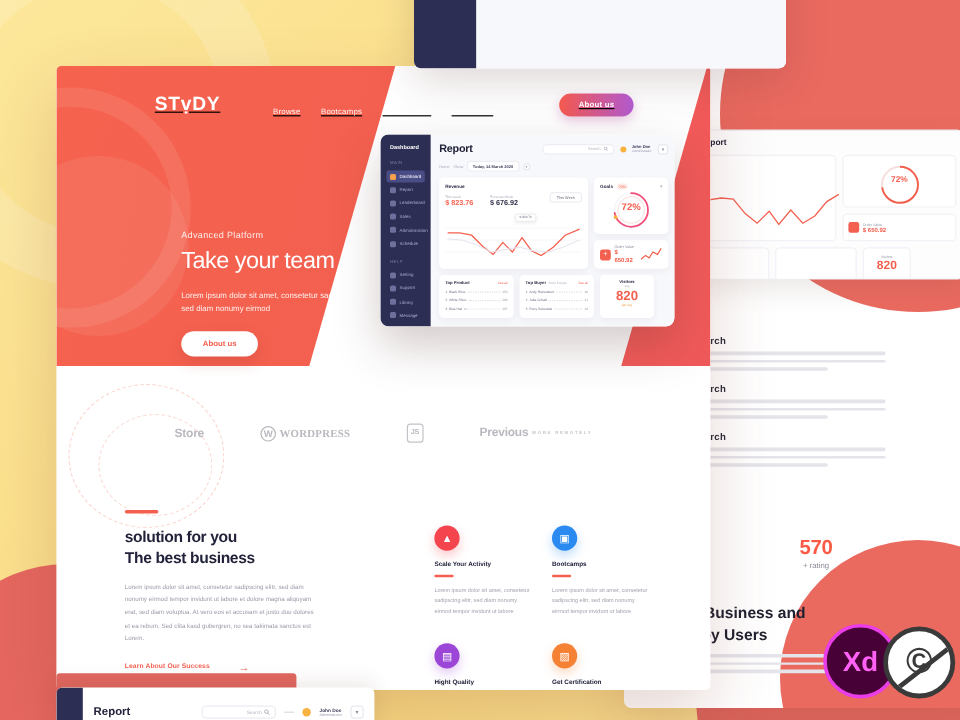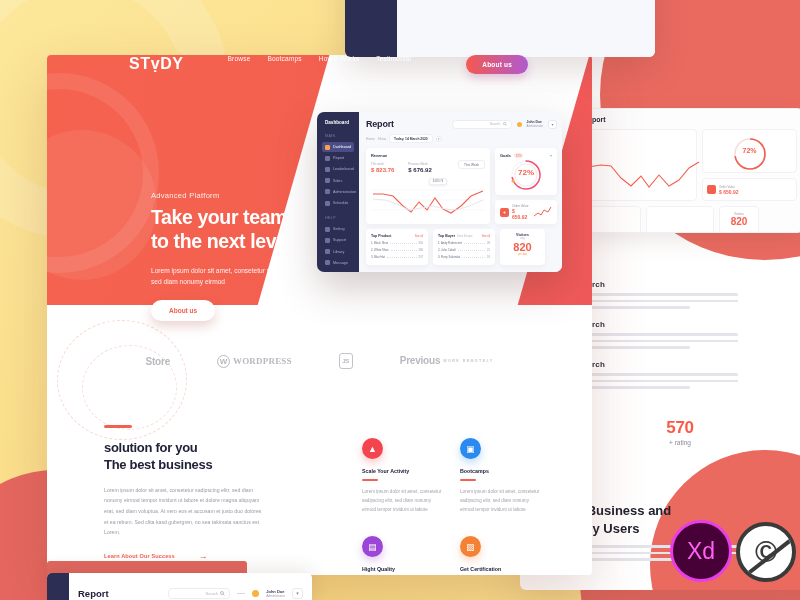--- a/index.html
+++ b/index.html
@@ -54,21 +54,21 @@
   }
   .ghost-dash {
     position:absolute; left:55px; top:118px; width:230px; height:125px;
     background:#fdfdfe; border-radius:8px; border:1px solid #f0f0f4;
     box-shadow:0 8px 22px rgba(100,70,60,.12); padding:7px; overflow:hidden;
   }
   .ghost-text-block { position:absolute; left:58px; width:160px; }
   .gt-h { font-size:8px; font-weight:700; color:#2b2c3b; letter-spacing:.2px; }
   .gt-l { height:2.5px; background:#e4e4ea; border-radius:2px; margin-top:4px; }
   .gt-l.s { width:70%; }
-  .ghost-stat { position:absolute; left:120px; top:428px; text-align:center; width:80px; }
+  .ghost-stat { position:absolute; left:120px; top:457px; text-align:center; width:80px; }
   .ghost-stat .num { font-size:17px; font-weight:800; color:#fb5a46; letter-spacing:-.3px; }
   .ghost-stat .cap { font-size:6.5px; color:#8b8b99; margin-top:1px; }
   .ghost-head2 { position:absolute; left:40px; top:512px; width:230px;
      font-size:13px; font-weight:800; color:#20212f; line-height:1.35; }
   .ghost-head2-sub { position:absolute; left:40px; top:551px; width:210px; }
 
   
   .hero-card {
     position:absolute; left:47px; top:55px; width:545px; height:520px;
     background:#ffffff; border-radius:4px;
@@ -87,35 +87,35 @@
   .hero-circ1 { position:absolute; left:-88px; top:18px; width:200px; height:200px;
       border-radius:50%; border:16px solid rgba(255,255,255,.09); }
   .hero-circ2 { position:absolute; left:-40px; top:75px; width:150px; height:150px;
       border-radius:50%; background:rgba(255,255,255,.07); }
   .hero-dots { position:absolute; left:10px; top:265px; width:130px; height:120px;
       border-radius:50%; border:1px dashed rgba(240,120,100,.30); }
   .hero-dots2 { position:absolute; left:35px; top:290px; width:95px; height:85px;
       border-radius:50%; border:1px dashed rgba(240,120,100,.26); }
 
   .navbar { position:absolute; left:0; top:0; width:100%; height:42px;
-     display:flex; align-items:flex-start; padding:0 22px; z-index:6;}
+     display:flex; align-items:flex-end; padding:0 22px; z-index:6;text-decoration:underline;}
   .logo { font-size:16px; font-weight:800; color:#fff; letter-spacing:.6px; margin-left:60px;}
   .nav-links { display:flex; gap:17px; margin-left:44px; }
   .nav-links a { font-size:6.5px; color:rgba(255,255,255,.95); text-decoration:none; letter-spacing:.2px;}
   .about-btn {
     margin-left:auto; margin-right:42px;
     background:linear-gradient(90deg,#f4594e,#b05ad0);
     color:#fff; font-size:6.5px; font-weight:700; border:none; cursor:pointer;
     padding:6px 16px; border-radius:12px; letter-spacing:.2px;
     box-shadow:0 4px 10px rgba(180,80,160,.3);
   }
 
   .hero-copy { position:absolute; left:104px; top:136px; width:200px; z-index:5;}
   .eyebrow { font-size:7.5px; color:rgba(255,255,255,.88); letter-spacing:.3px; margin-bottom:6px;}
-  .hero-h1 { font-size:19.5px; line-height:1.22; font-weight:700; color:#fff; letter-spacing:-.4px;}
+  .hero-h1 { font-size:19.5px; line-height:1.22; font-weight:400; color:#fff; letter-spacing:-.4px;}
   .hero-sub { font-size:6.6px; line-height:1.75; color:rgba(255,255,255,.9); margin-top:11px; width:170px;}
   .hero-btn { margin-top:12px; background:#ffffff; color:#f4604f; border:none; cursor:pointer;
      font-size:6.5px; font-weight:700; padding:7px 18px; border-radius:12px;
      box-shadow:0 5px 12px rgba(160,50,40,.22); }
 
   
   .dash {
     position:absolute; left:270px; top:57px; width:245px; height:160px; z-index:7;
     background:#fff; border-radius:7px; overflow:hidden;
     box-shadow:0 16px 38px rgba(90,50,50,.26);
@@ -237,23 +237,23 @@
   .bot-search span { font-size:4px; color:#b6b6c4;}
   .bot-line { width:8px; height:1px; background:#d9d9e2;}
   .bot-user .n { font-size:4px; color:#3b3c57; font-weight:700;}
   .bot-user .r { font-size:3.2px; color:#a0a0b2;}
   .bot-chev { width:11px; height:11px; border:1px solid #e8e8f0; border-radius:3px;
      display:flex; align-items:center; justify-content:center; font-size:5px; color:#8c8ca0;}
   .bot-red-tab { position:absolute; left:47px; top:561px; width:200px; height:16px;
      background:#e0675f; border-radius:3px 3px 0 0; z-index:8;}
 
   
-  .xd-badge { position:absolute; right:68px; bottom:18px; width:62px; height:62px; border-radius:50%;
+  .xd-badge { position:absolute; right:52px; bottom:18px; width:62px; height:62px; border-radius:50%;
      background:#470137; border:3px solid #e93ee7; display:flex; align-items:center;
-     justify-content:center; color:#ff61f6; font-size:23px; font-weight:400; z-index:20;}
+     justify-content:center; color:#ff61f6; font-size:23px; font-weight:700; z-index:20;}
   .cc-badge { position:absolute; right:4px; bottom:18px; width:60px; height:60px; border-radius:50%;
      border:4px solid #3a3a3a; display:flex; align-items:center; justify-content:center;
      color:#3a3a3a; font-size:30px; font-weight:700; background:#fff; z-index:20; overflow:hidden;}
   .cc-slash { position:absolute; left:-4px; top:26px; width:74px; height:4px; background:#3a3a3a;
      transform:rotate(-38deg);}
 </style>
 </head>
 <body>
 
 <div class="bg-layer">
@@ -353,21 +353,20 @@
       <a href="#">How it Works</a>
       <a href="#">Testimonial</a>
     </nav>
     <button class="about-btn">About us</button>
   </div>
 
   <div class="hero-copy">
     <div class="eyebrow">Advanced Platform</div>
     <div class="hero-h1">
       <div>Take your team</div>
-      <div>to the next level</div>
     </div>
     <div class="hero-sub">Lorem ipsum dolor sit amet, consetetur sadipscing elitr, sed diam nonumy eirmod</div>
     <button class="hero-btn">About us</button>
   </div>
 
   <div class="dash">
     <div class="dash-side">
       <div class="dash-brand">Dashboard</div>
       <div class="dash-grp">MAIN</div>
 

